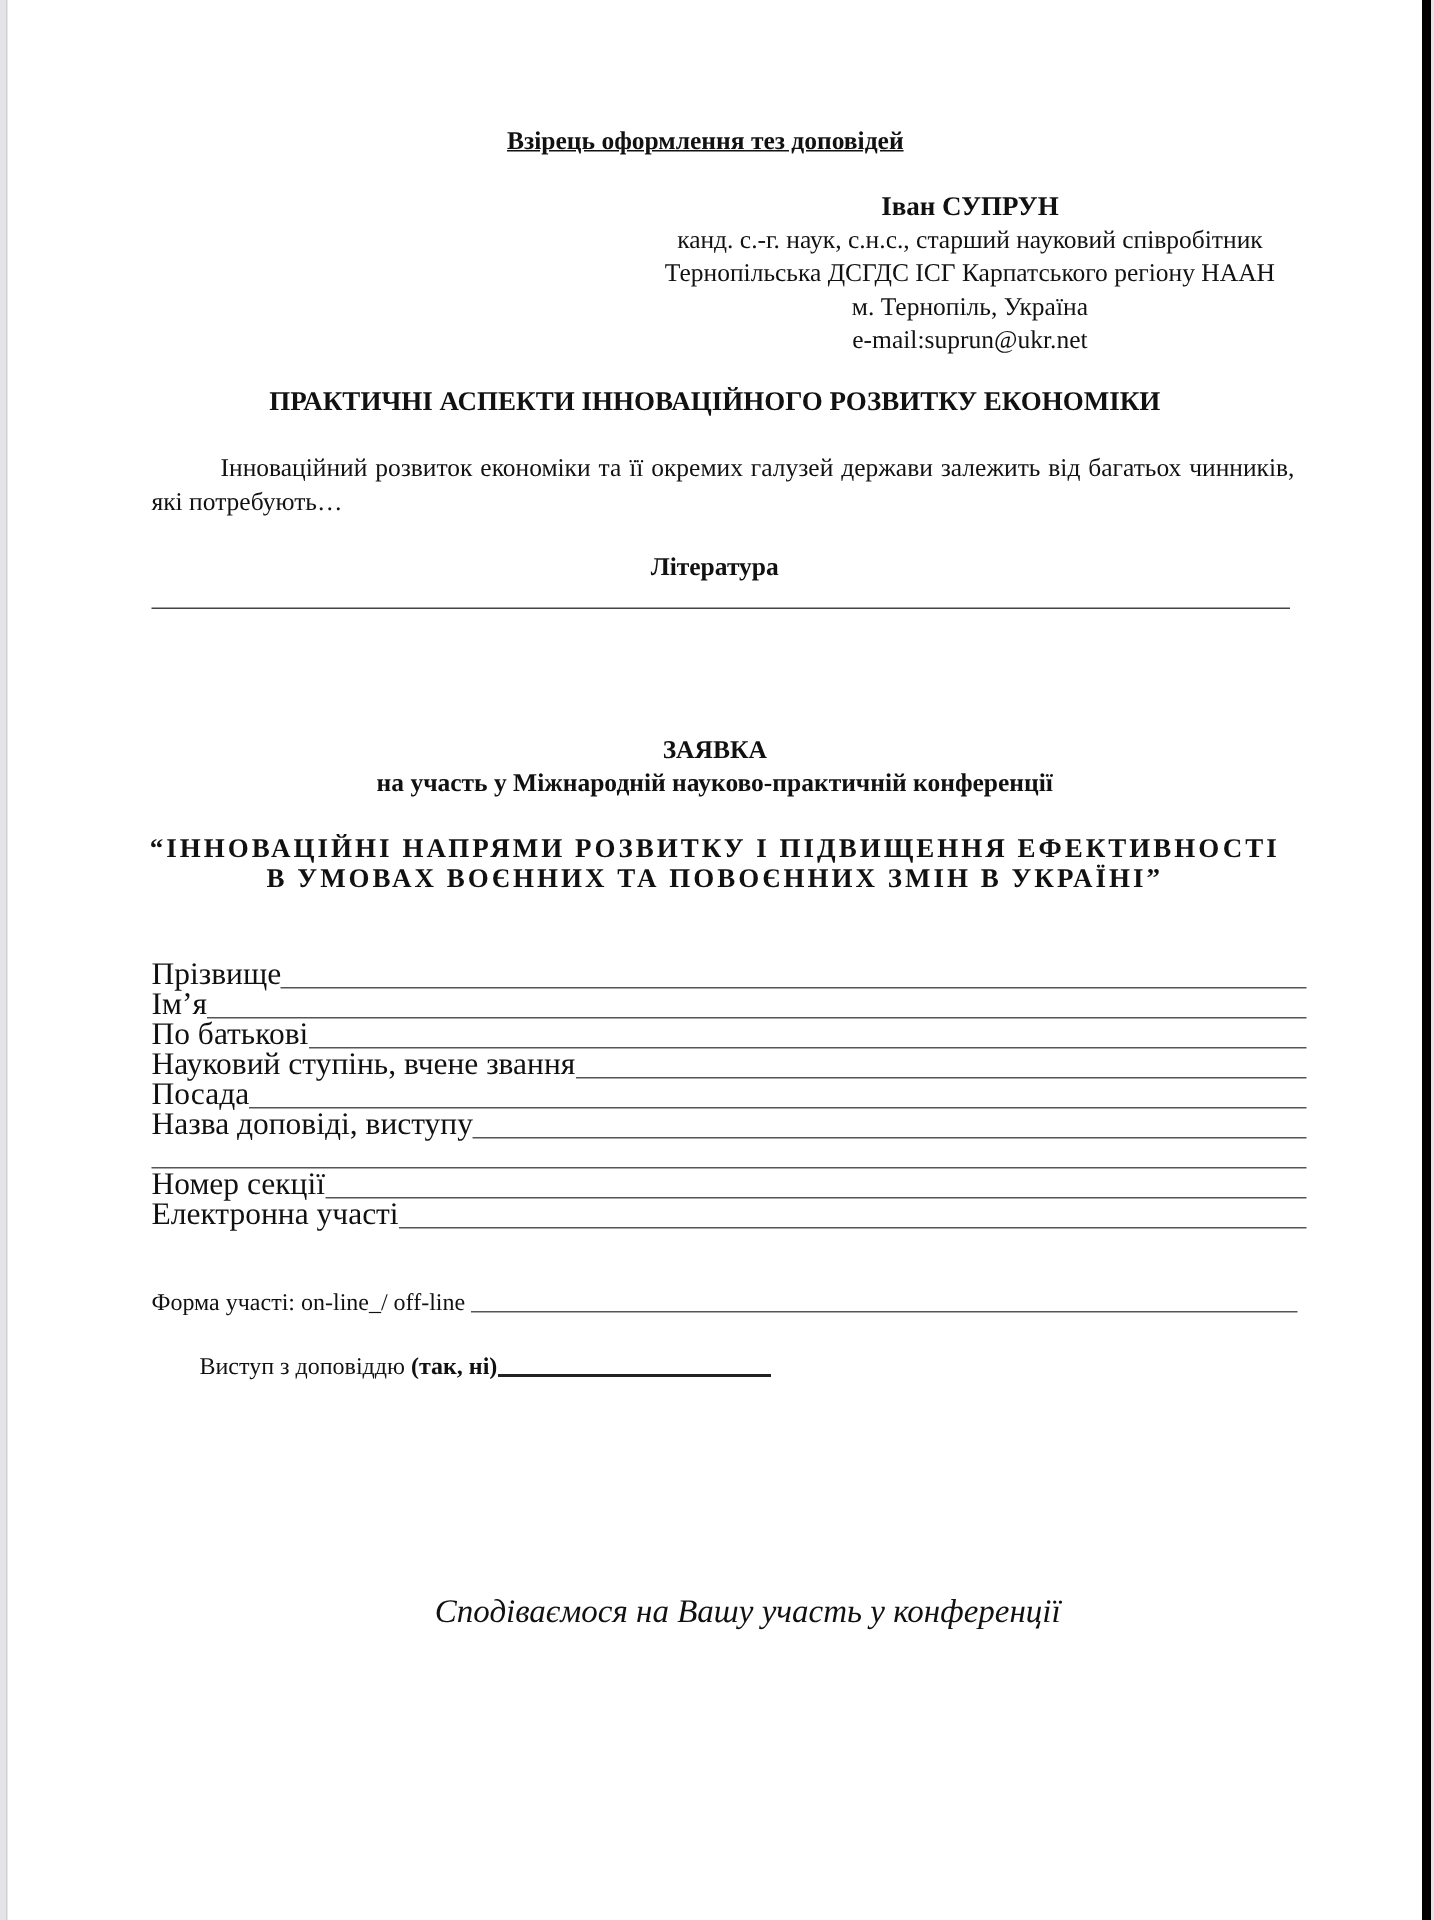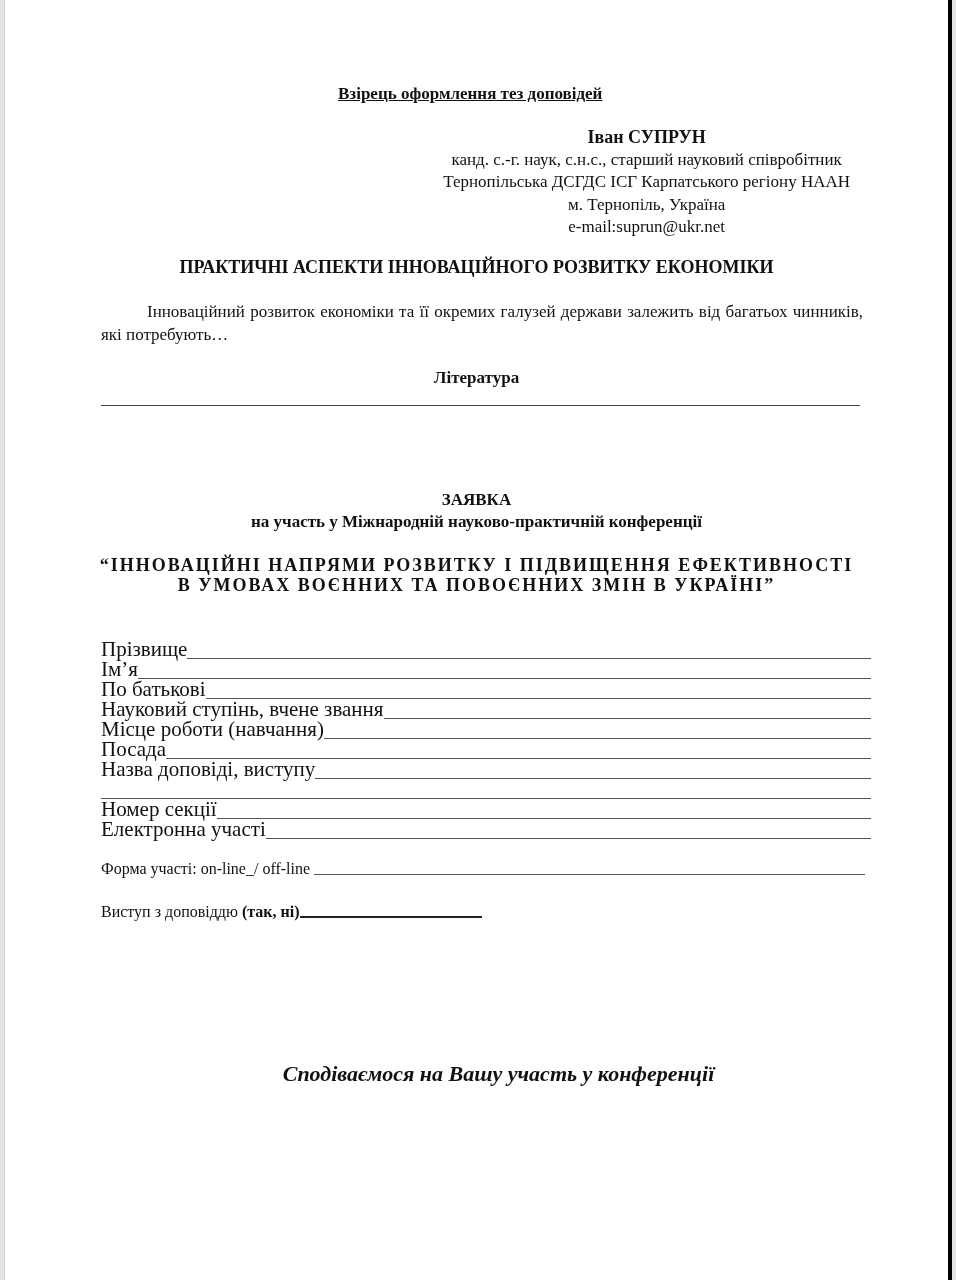--- a/index.html
+++ b/index.html
@@ -7,21 +7,21 @@
     width: 956px; height: 1280px; overflow: hidden;
     background: #e4e4e8;
     position: relative;
     font-family: "Liberation Serif", "DejaVu Serif", serif;
     color: #111;
   }
   .page {
     position: absolute; left: 4px; top: 0; width: 943px; height: 1280px;
     background: #ffffff;
     border-left: 1px solid #d0d0d4;
-    border-right: 4px solid #000000;
+    border-right: 6px solid #000000;
   }
   .abs { position: absolute; white-space: nowrap; }
   .center { left: 0; right: 0; text-align: center; }
   .sample-heading {
     top: 84px; left: 333px; font-size: 17px; font-weight: bold; text-decoration: underline;
   }
   .author-block {
     right: 98px; top: 126px; text-align: center; font-size: 17px; line-height: 22.5px;
   }
   .author-name { font-weight: bold; font-size: 18px; }
@@ -44,21 +44,21 @@
   .form { left: 96px; width: 770px; top: 642px; font-size: 21px; }
   .form-row { display: flex; align-items: flex-end; height: 20px; }
   .form-row .lbl { white-space: nowrap; }
   .form-row .fill { flex: 1; border-bottom: 1px solid #555; margin-bottom: 3px; height: 14px; }
   .form-row.blank { margin-bottom: 0; }
   .participation { left: 96px; width: 764px; top: 860px; font-size: 16px; display: flex; align-items: flex-end; }
   .participation .fill { flex: 1; border-bottom: 1px solid #555; margin-bottom: 3px; margin-left: 4px; height: 14px; }
   .speech { left: 96px; top: 902px; font-size: 16px; display: flex; align-items: flex-end; }
   .speech b { font-weight: bold; }
   .speech .fill { width: 182px; border-bottom: 2px solid #222; margin-bottom: 3px; height: 14px; }
-  .closing { top: 1061px; font-size: 22px; font-style: italic; font-weight: bold; padding-left: 44px; }
+  .closing { top: 1061px; font-size: 22px; font-style: italic; font-weight: normal; padding-left: 44px; }
 </style>
 </head>
 <body>
 
 <div class="page">
 
   <div class="abs sample-heading">Взірець оформлення тез доповідей</div>
 
   <div class="abs author-block">
     <div class="author-name">Іван СУПРУН</div>
@@ -94,24 +94,20 @@
     </div>
     <div class="form-row">
       <span class="lbl">По батькові</span>
       <span class="fill"></span>
     </div>
     <div class="form-row">
       <span class="lbl">Науковий ступінь, вчене звання</span>
       <span class="fill"></span>
     </div>
     <div class="form-row">
-      <span class="lbl">Місце роботи (навчання)</span>
-      <span class="fill"></span>
-    </div>
-    <div class="form-row">
       <span class="lbl">Посада</span>
       <span class="fill"></span>
     </div>
     <div class="form-row">
       <span class="lbl">Назва доповіді, виступу</span>
       <span class="fill"></span>
     </div>
     <div class="form-row blank">
       <span class="fill"></span>
     </div>
@@ -124,20 +120,20 @@
       <span class="fill"></span>
     </div>
   </div>
 
   <div class="abs participation">
     <span>Форма участі: on-line_/ off-line</span>
     <span class="fill"></span>
   </div>
 
   <div class="abs speech">
-    <span style="white-space:pre;">Виступ з доповіддю </span>
+    <span style="white-space:pre;margin-left:32px;">Виступ з доповіддю </span>
     <b>(так, ні)</b>
     <span class="fill"></span>
   </div>
 
   <div class="abs center closing">Сподіваємося на Вашу участь у конференції</div>
 
 </div>
 
 </body></html>

